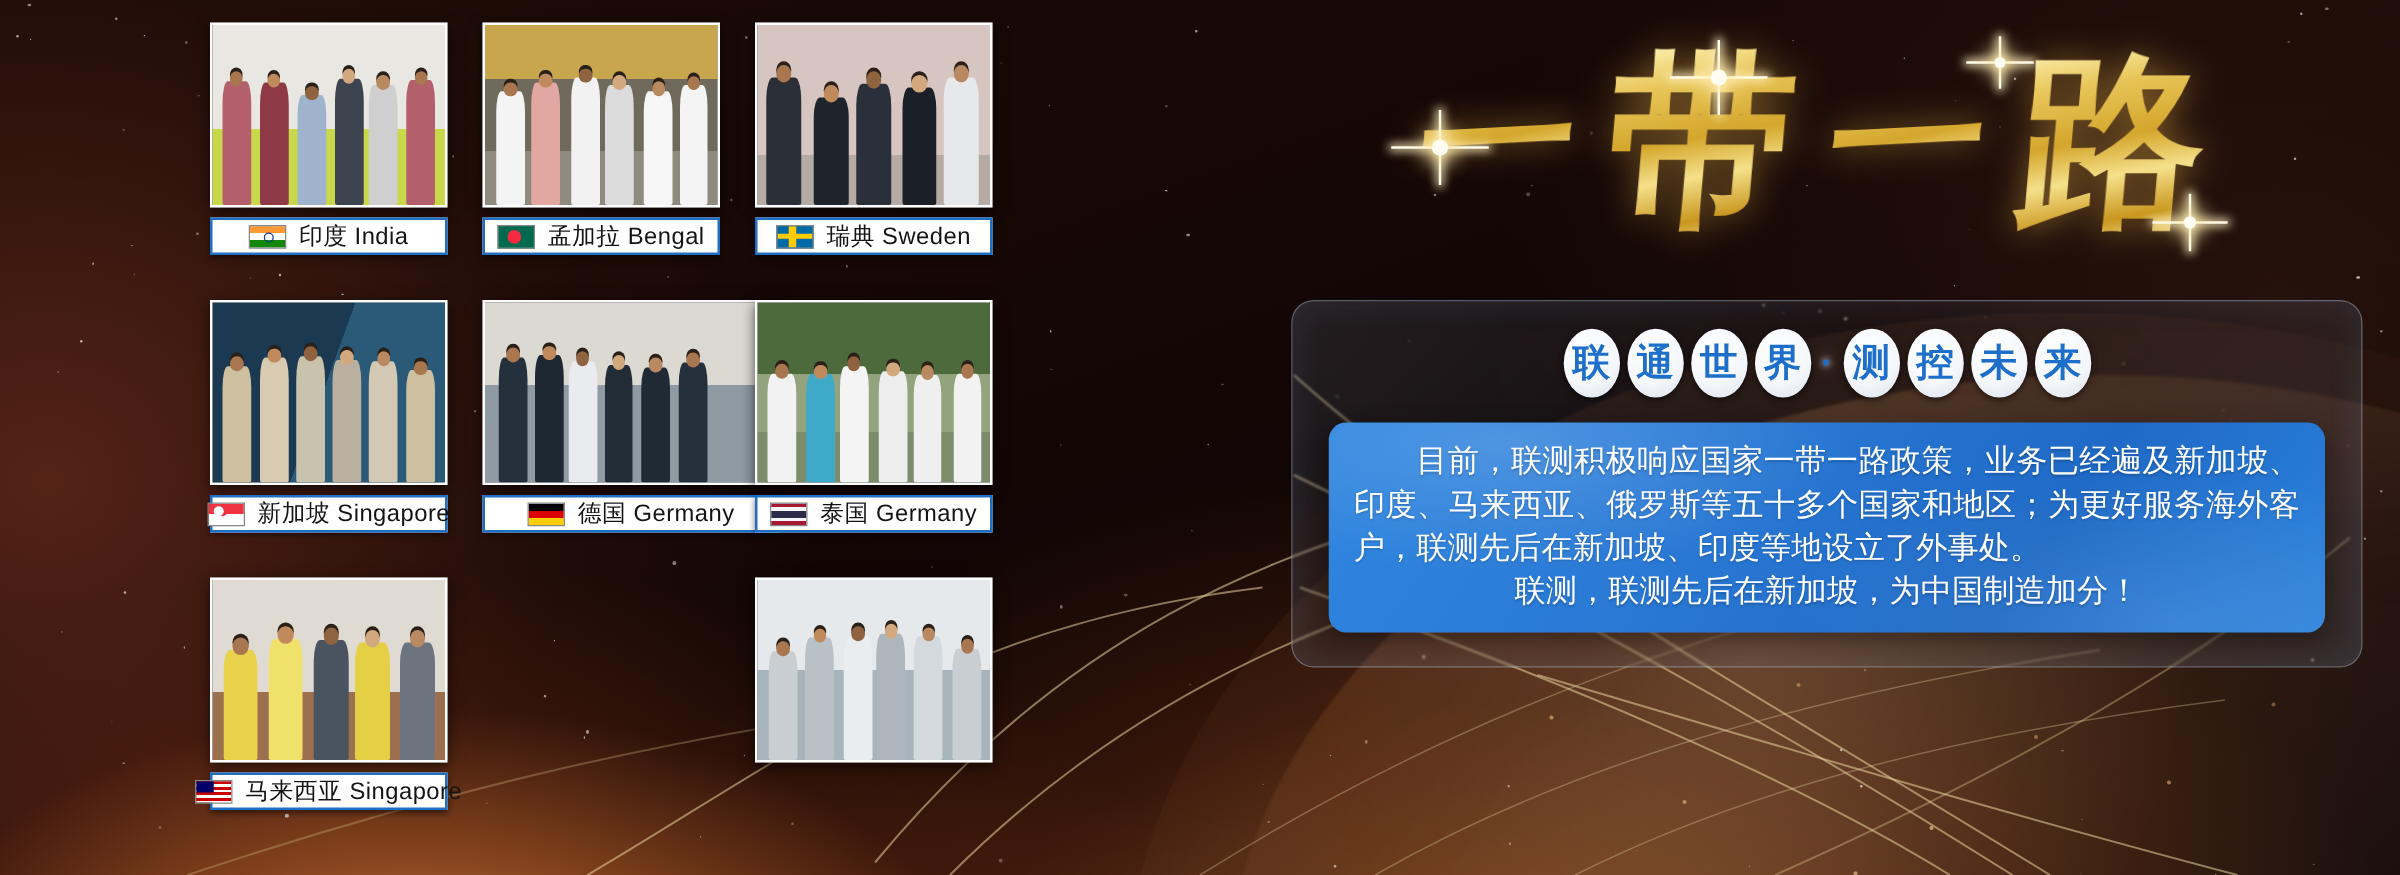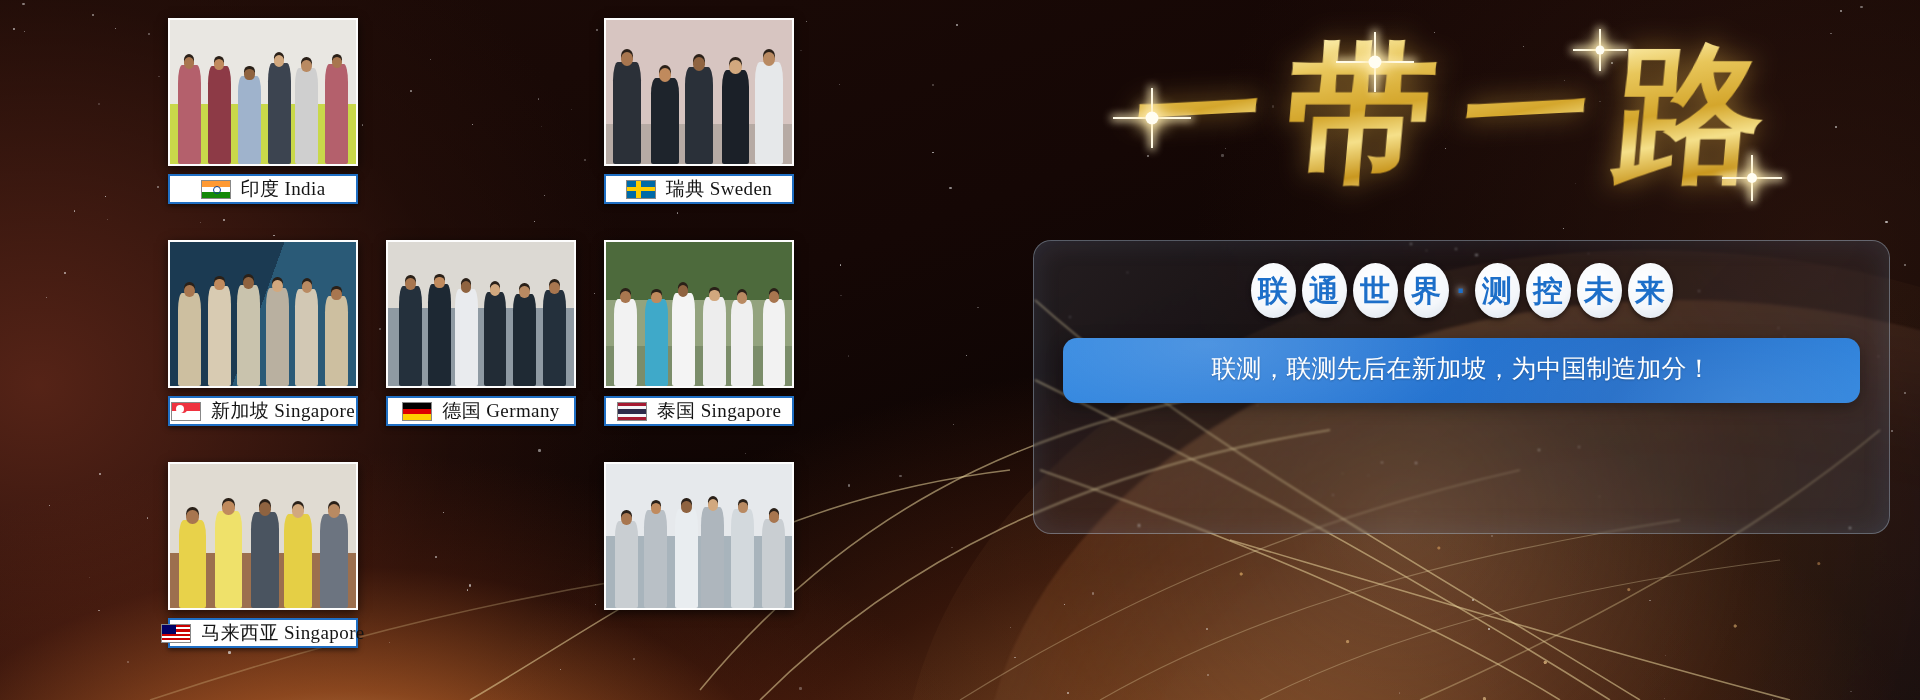--- a/index.html
+++ b/index.html
@@ -88,21 +88,21 @@
     width:30px;height:19px;
     border:1px solid #888;
     box-sizing:border-box;
     flex:0 0 auto;
     position:relative;overflow:hidden;
   }
   .lbl-text{
     font-size:19px;color:#141414;
     letter-spacing:.4px;
     white-space:nowrap;
-    font-family:Liberation Serif, serif;
+    font-family:Liberation Sans, sans-serif;
   }
 
   
   .f-india{background:linear-gradient(#ff9933 0 33.3%,#ffffff 33.3% 66.6%,#138808 66.6% 100%);}
   .f-india:after{content:"";position:absolute;left:50%;top:50%;width:6px;height:6px;margin:-3px 0 0 -3px;border-radius:50%;border:1px solid #0a3d91;}
   .f-bengal{background:#006a4e;}
   .f-bengal:after{content:"";position:absolute;left:43%;top:50%;width:11px;height:11px;margin:-5.5px 0 0 -5.5px;border-radius:50%;background:#f42a41;}
   .f-sweden{background:#006aa7;}
   .f-sweden:before{content:"";position:absolute;left:0;top:40%;width:100%;height:22%;background:#fecc00;}
   .f-sweden:after{content:"";position:absolute;left:32%;top:0;width:20%;height:100%;background:#fecc00;}
@@ -436,20 +436,42 @@
             <div class="head" style="width: 10.5248px; height: 11.7878px; left: 131.037px; bottom: 92.2347px; background: rgb(185, 138, 98); box-shadow: rgb(42, 32, 24) 0px -3px 0px 0px;"></div>
             <div class="body ppl" style="left: 155.379px; width: 22.88px; height: 99.5777px; background: rgb(180, 96, 108); bottom: 0px;"></div>
             <div class="head" style="width: 10.5248px; height: 11.7878px; left: 161.556px; bottom: 95.5777px; background: rgb(168, 118, 79); box-shadow: rgb(42, 32, 24) 0px -3px 0px 0px;"></div>
           </div>
         </div>
         <div class="label">
           <span class="flag f-india"></span>
           <span class="lbl-text">印度 India</span>
         </div>
       </div>
+      <div class="cell" style="left: 218px; top: 0px; width: 190px; height: 190px;">
+        <div class="photo">
+          <div class="scene" style="background: linear-gradient(rgb(200, 166, 78) 0px, rgb(200, 166, 78) 30%, rgb(111, 106, 92) 30%, rgb(111, 106, 92) 70%, rgb(142, 138, 126) 70%, rgb(142, 138, 126) 100%);">
+            <div class="body ppl" style="left: 8.8735px; width: 22.88px; height: 90.6809px; background: rgb(244, 244, 244); bottom: 0px;"></div>
+            <div class="head" style="width: 10.5248px; height: 11.7878px; left: 15.0511px; bottom: 86.6809px; background: rgb(168, 118, 79); box-shadow: rgb(42, 32, 24) 0px -3px 0px 0px;"></div>
+            <div class="body ppl" style="left: 37.0697px; width: 22.88px; height: 97.6967px; background: rgb(227, 167, 162); bottom: 0px;"></div>
+            <div class="head" style="width: 10.5248px; height: 11.7878px; left: 43.2473px; bottom: 93.6967px; background: rgb(192, 138, 93); box-shadow: rgb(42, 32, 24) 0px -3px 0px 0px;"></div>
+            <div class="body ppl" style="left: 69.2003px; width: 22.88px; height: 101.666px; background: rgb(242, 242, 242); bottom: 0px;"></div>
+            <div class="head" style="width: 10.5248px; height: 11.7878px; left: 75.3779px; bottom: 97.6659px; background: rgb(143, 99, 64); box-shadow: rgb(42, 32, 24) 0px -3px 0px 0px;"></div>
+            <div class="body ppl" style="left: 96.2333px; width: 22.88px; height: 96.4816px; background: rgb(220, 220, 220); bottom: 0px;"></div>
+            <div class="head" style="width: 10.5248px; height: 11.7878px; left: 102.411px; bottom: 92.4816px; background: rgb(210, 168, 126); box-shadow: rgb(42, 32, 24) 0px -3px 0px 0px;"></div>
+            <div class="body ppl" style="left: 127.458px; width: 22.88px; height: 90.8263px; background: rgb(246, 246, 246); bottom: 0px;"></div>
+            <div class="head" style="width: 10.5248px; height: 11.7878px; left: 133.636px; bottom: 86.8263px; background: rgb(185, 138, 98); box-shadow: rgb(42, 32, 24) 0px -3px 0px 0px;"></div>
+            <div class="body ppl" style="left: 155.561px; width: 22.88px; height: 95.5226px; background: rgb(244, 244, 244); bottom: 0px;"></div>
+            <div class="head" style="width: 10.5248px; height: 11.7878px; left: 161.738px; bottom: 91.5226px; background: rgb(168, 118, 79); box-shadow: rgb(42, 32, 24) 0px -3px 0px 0px;"></div>
+          </div>
+        </div>
+        <div class="label">
+          <span class="flag f-bengal"></span>
+          <span class="lbl-text">孟加拉 Bengal</span>
+        </div>
+      </div>
       <div class="cell" style="left: 0px; top: 222px; width: 190px; height: 190px;">
         <div class="photo">
           <div class="scene" style="background: linear-gradient(110deg, rgb(27, 58, 82) 0px, rgb(27, 58, 82) 48%, rgb(42, 90, 119) 48%, rgb(42, 90, 119) 100%);">
             <div class="body ppl" style="left: 8.16555px; width: 22.88px; height: 93.0081px; background: rgb(205, 191, 160); bottom: 0px;"></div>
             <div class="head" style="width: 10.5248px; height: 11.7878px; left: 14.3432px; bottom: 89.0081px; background: rgb(168, 118, 79); box-shadow: rgb(42, 32, 24) 0px -3px 0px 0px;"></div>
             <div class="body ppl" style="left: 37.828px; width: 22.88px; height: 99.7218px; background: rgb(216, 203, 178); bottom: 0px;"></div>
             <div class="head" style="width: 10.5248px; height: 11.7878px; left: 44.0056px; bottom: 95.7218px; background: rgb(192, 138, 93); box-shadow: rgb(42, 32, 24) 0px -3px 0px 0px;"></div>
             <div class="body ppl" style="left: 66.8202px; width: 22.88px; height: 100.94px; background: rgb(201, 195, 173); bottom: 0px;"></div>
             <div class="head" style="width: 10.5248px; height: 11.7878px; left: 72.9978px; bottom: 96.9399px; background: rgb(143, 99, 64); box-shadow: rgb(42, 32, 24) 0px -3px 0px 0px;"></div>
             <div class="body ppl" style="left: 95.9946px; width: 22.88px; height: 98.3694px; background: rgb(185, 176, 160); bottom: 0px;"></div>
@@ -478,21 +500,21 @@
             <div class="head" style="width: 12.6298px; height: 14.1453px; left: 123.399px; bottom: 90.1264px; background: rgb(210, 168, 126); box-shadow: rgb(42, 32, 24) 0px -3px 0px 0px;"></div>
             <div class="body ppl" style="left: 149.406px; width: 27.456px; height: 101.661px; background: rgb(230, 232, 234); bottom: 0px;"></div>
             <div class="head" style="width: 12.6298px; height: 14.1453px; left: 156.819px; bottom: 97.6607px; background: rgb(185, 138, 98); box-shadow: rgb(42, 32, 24) 0px -3px 0px 0px;"></div>
           </div>
         </div>
         <div class="label">
           <span class="flag f-sweden"></span>
           <span class="lbl-text">瑞典 Sweden</span>
         </div>
       </div>
-      <div class="cell" style="left: 218px; top: 222px; width: 190px; height: 190px;">
+      <div class="cell" style="left: 218px; top: 222px; width: 190px; height: 190px; padding-left: 48px;">
         <div class="photo">
           <div class="scene" style="background: linear-gradient(rgb(220, 217, 211) 0px, rgb(220, 217, 211) 46%, rgb(143, 154, 163) 46%, rgb(143, 154, 163) 100%);">
             <div class="body ppl" style="left: 10.9156px; width: 22.88px; height: 100.032px; background: rgb(36, 48, 60); bottom: 0px;"></div>
             <div class="head" style="width: 10.5248px; height: 11.7878px; left: 17.0932px; bottom: 96.0318px; background: rgb(168, 118, 79); box-shadow: rgb(42, 32, 24) 0px -3px 0px 0px;"></div>
             <div class="body ppl" style="left: 40.2889px; width: 22.88px; height: 101.627px; background: rgb(29, 40, 51); bottom: 0px;"></div>
             <div class="head" style="width: 10.5248px; height: 11.7878px; left: 46.4665px; bottom: 97.627px; background: rgb(192, 138, 93); box-shadow: rgb(42, 32, 24) 0px -3px 0px 0px;"></div>
             <div class="body ppl" style="left: 66.7107px; width: 22.88px; height: 97.2873px; background: rgb(233, 235, 238); bottom: 0px;"></div>
             <div class="head" style="width: 10.5248px; height: 11.7878px; left: 72.8883px; bottom: 93.2873px; background: rgb(143, 99, 64); box-shadow: rgb(42, 32, 24) 0px -3px 0px 0px;"></div>
             <div class="body ppl" style="left: 95.5896px; width: 22.88px; height: 94.0163px; background: rgb(34, 44, 54); bottom: 0px;"></div>
             <div class="head" style="width: 10.5248px; height: 11.7878px; left: 101.767px; bottom: 90.0163px; background: rgb(210, 168, 126); box-shadow: rgb(42, 32, 24) 0px -3px 0px 0px;"></div>
@@ -519,21 +541,21 @@
             <div class="body ppl" style="left: 97.3042px; width: 22.88px; height: 88.6652px; background: rgb(237, 237, 237); bottom: 0px;"></div>
             <div class="head" style="width: 10.5248px; height: 11.7878px; left: 103.482px; bottom: 84.6652px; background: rgb(210, 168, 126); box-shadow: rgb(42, 32, 24) 0px -3px 0px 0px;"></div>
             <div class="body ppl" style="left: 124.597px; width: 22.88px; height: 86.396px; background: rgb(239, 239, 239); bottom: 0px;"></div>
             <div class="head" style="width: 10.5248px; height: 11.7878px; left: 130.774px; bottom: 82.396px; background: rgb(185, 138, 98); box-shadow: rgb(42, 32, 24) 0px -3px 0px 0px;"></div>
             <div class="body ppl" style="left: 156.536px; width: 22.88px; height: 87.3323px; background: rgb(242, 242, 242); bottom: 0px;"></div>
             <div class="head" style="width: 10.5248px; height: 11.7878px; left: 162.714px; bottom: 83.3323px; background: rgb(168, 118, 79); box-shadow: rgb(42, 32, 24) 0px -3px 0px 0px;"></div>
           </div>
         </div>
         <div class="label">
           <span class="flag f-thailand"></span>
-          <span class="lbl-text">泰国 Singapore</span>
+          <span class="lbl-text">泰国 Germany</span>
         </div>
       </div>
       <div class="cell" style="left: 0px; top: 444px; width: 190px; height: 190px;">
         <div class="photo">
           <div class="scene" style="background: linear-gradient(rgb(224, 219, 210) 0px, rgb(224, 219, 210) 62%, rgb(156, 111, 78) 62%, rgb(156, 111, 78) 100%);">
             <div class="body ppl" style="left: 8.80595px; width: 27.456px; height: 87.9103px; background: rgb(232, 210, 74); bottom: 0px;"></div>
             <div class="head" style="width: 12.6298px; height: 14.1453px; left: 16.2191px; bottom: 83.9103px; background: rgb(168, 118, 79); box-shadow: rgb(42, 32, 24) 0px -3px 0px 0px;"></div>
             <div class="body ppl" style="left: 44.6162px; width: 27.456px; height: 96.796px; background: rgb(239, 225, 106); bottom: 0px;"></div>
             <div class="head" style="width: 12.6298px; height: 14.1453px; left: 52.0293px; bottom: 92.796px; background: rgb(192, 138, 93); box-shadow: rgb(42, 32, 24) 0px -3px 0px 0px;"></div>
             <div class="body ppl" style="left: 81.326px; width: 27.456px; height: 95.7328px; background: rgb(74, 84, 96); bottom: 0px;"></div>
@@ -591,17 +613,18 @@
           <span>控</span>
         </div>
         <div class="sl-badge">
           <span>未</span>
         </div>
         <div class="sl-badge">
           <span>来</span>
         </div>
       </div>
     <div class="blue-box">
+      <p class="indent">目前，联测积极响应国家一带一路政策，业务已经遍及新加坡、印度、马来西亚、俄罗斯等五十多个国家和地区；为更好服务海外客户，联测先后在新加坡、印度等地设立了外事处。</p>
       <p class="center">联测，联测先后在新加坡，为中国制造加分！</p>
     </div>
   </div>
 
 </div>
 
 </body></html>

